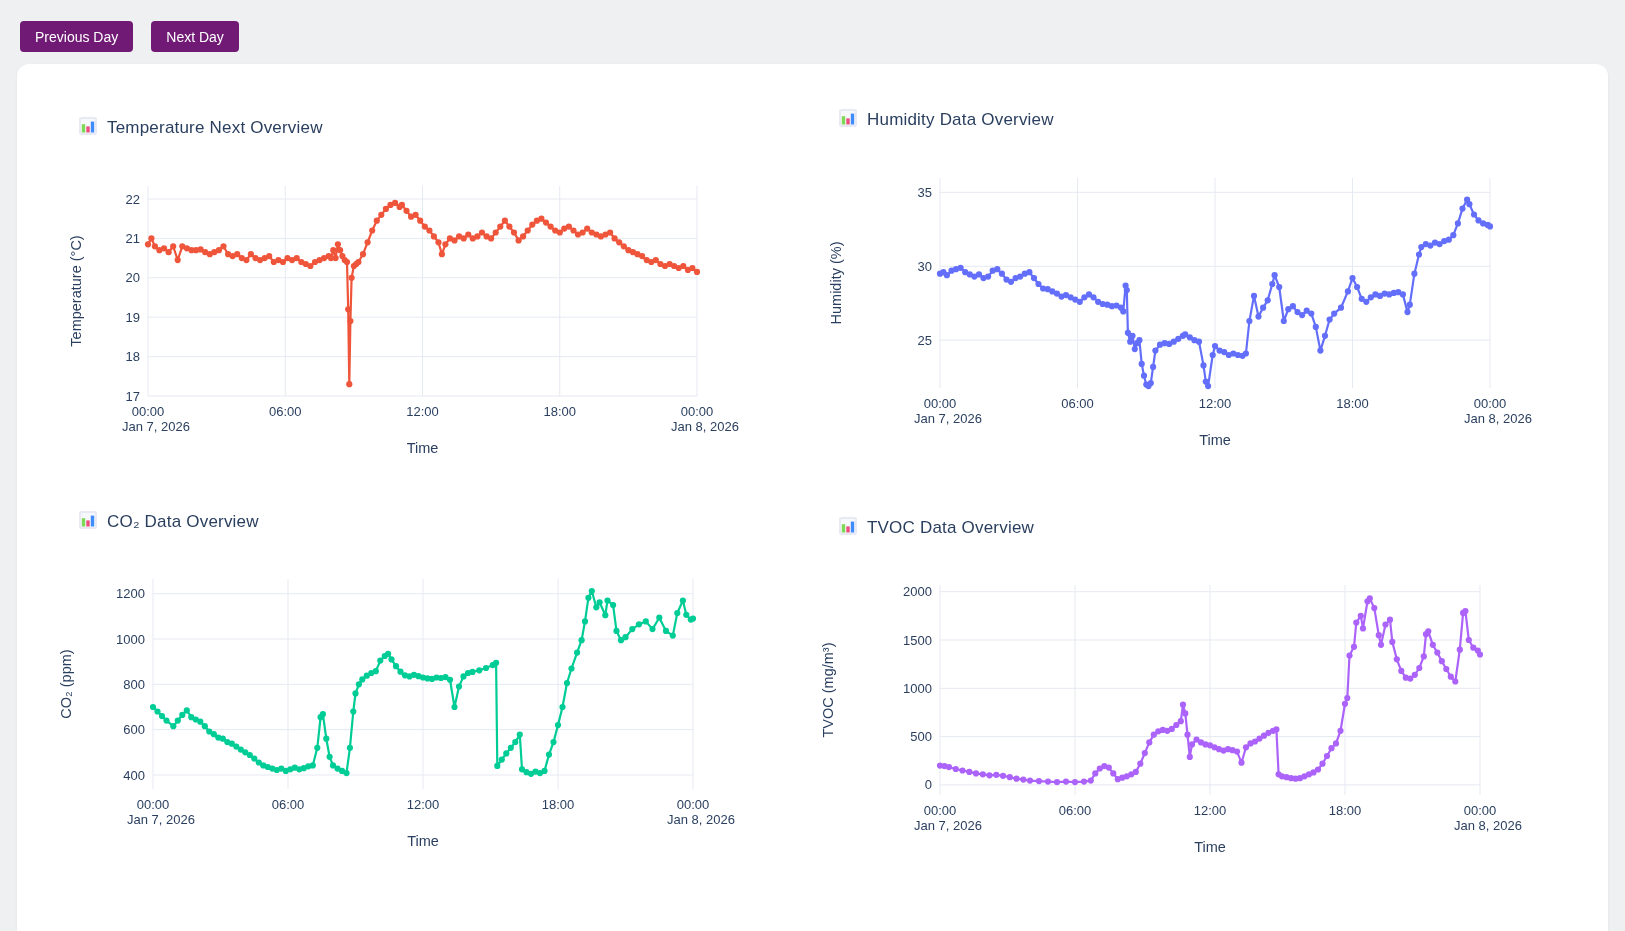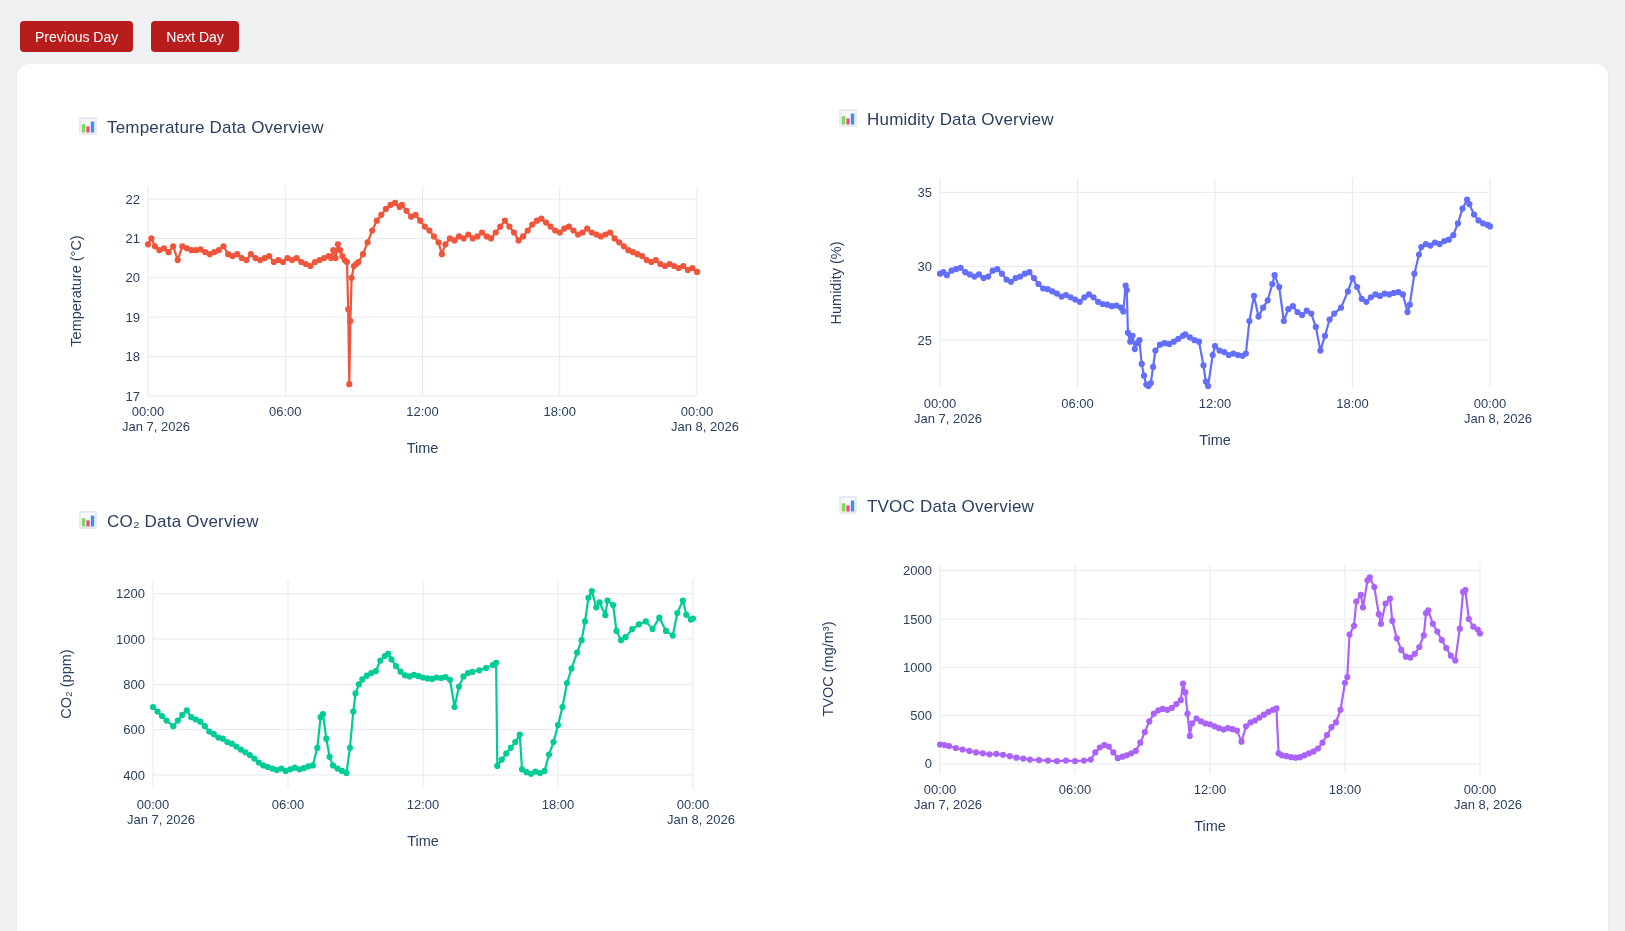--- a/index.html
+++ b/index.html
@@ -3,34 +3,34 @@
 <meta charset="utf-8">
 <style>
   html,body{margin:0;padding:0;}
   body{
     width:1625px;height:931px;overflow:hidden;
     background:#eff0f2;
     font-family:"Liberation Sans",sans-serif;
   }
   .toolbar{padding:21px 0 0 20px;display:flex;gap:18px;}
   .day-btn{
-    background:#b91c1c;color:#ffffff;border:none;border-radius:4px;
+    background:#701a75;color:#ffffff;border:none;border-radius:4px;
     font-size:14px;font-weight:500;padding:0 15px;height:31px;
     cursor:pointer;font-family:"Liberation Sans",sans-serif;text-align:center;
   }
   .card{
     position:absolute;left:17px;top:64px;width:1591px;height:1010px;
     background:#ffffff;border-radius:12px;
     box-shadow:0 1px 3px rgba(0,0,0,0.06);
   }
   .chart{position:absolute;width:760px;height:400px;}
   #chart-temperature{left:20px;top:40px;}
   #chart-humidity{left:780px;top:32px;}
   #chart-co2{left:20px;top:434px;}
-  #chart-tvoc{left:780px;top:419px;}
+  #chart-tvoc{left:780px;top:440px;}
   .title-row{
     position:absolute;left:41px;top:12px;z-index:2;
     display:flex;align-items:center;gap:9px;
   }
   .title-row .t{font-size:17px;color:#2a3f5f;letter-spacing:0.2px;}
   svg.plot{position:absolute;left:0;top:0;}
   svg.plot text{font-family:"Liberation Sans",sans-serif;fill:#2a3f5f;}
 </style>
 </head>
 <body>
@@ -47,21 +47,21 @@
       <div class="title-row">
         <span>
           <svg width="20" height="20" viewBox="0 0 20 20">
               <rect x="1" y="1" width="18" height="18" rx="2.5" fill="#e7eaf3"></rect>
               <rect x="3" y="3" width="14" height="14" fill="#ffffff" opacity="0.65"></rect>
               <rect x="3.8" y="8.2" width="3.4" height="8.3" fill="#7ed957"></rect>
               <rect x="8.3" y="10.4" width="3.4" height="6.1" fill="#ee4b7e"></rect>
               <rect x="12.8" y="5.6" width="3.4" height="10.9" fill="#3f8cff"></rect>
             </svg>
         </span>
-        <span class="t">Temperature Data Overview</span>
+        <span class="t">Temperature Next Overview</span>
       </div>
       <svg class="plot" width="760" height="400">
           <line x1="111" y1="82" x2="111" y2="292" stroke="#e5e9f2" stroke-width="1"></line>
           <line x1="248.25" y1="82" x2="248.25" y2="292" stroke="#e5e9f2" stroke-width="1"></line>
           <line x1="385.5" y1="82" x2="385.5" y2="292" stroke="#e5e9f2" stroke-width="1"></line>
           <line x1="522.75" y1="82" x2="522.75" y2="292" stroke="#e5e9f2" stroke-width="1"></line>
           <line x1="660" y1="82" x2="660" y2="292" stroke="#e5e9f2" stroke-width="1"></line>
           <line x1="111" y1="292.0" x2="660" y2="292.0" stroke="#e5e9f2" stroke-width="1"></line>
           <line x1="111" y1="252.6" x2="660" y2="252.6" stroke="#e5e9f2" stroke-width="1"></line>
           <line x1="111" y1="213.2" x2="660" y2="213.2" stroke="#e5e9f2" stroke-width="1"></line>

